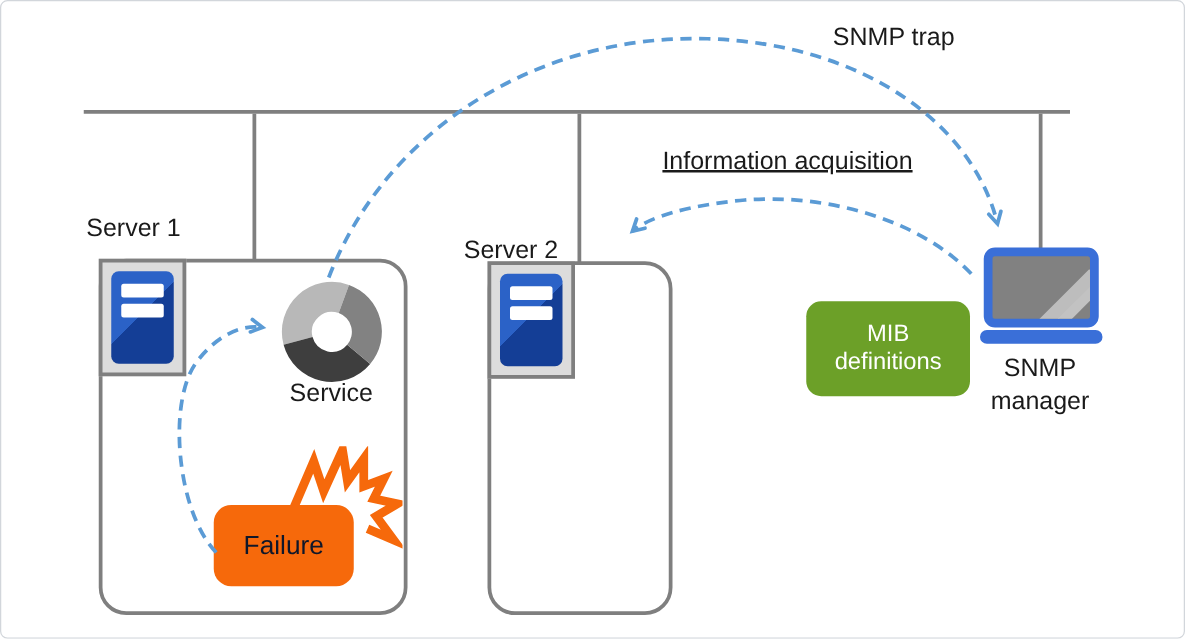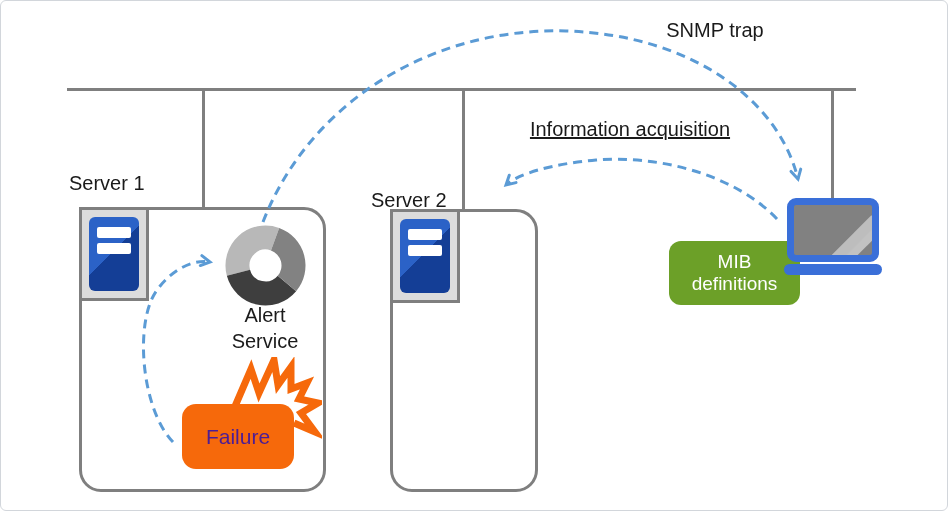--- a/index.html
+++ b/index.html
@@ -28,23 +28,23 @@
   .srv1{left:78px;top:206px;}
   .srv2{left:389px;top:208px;}
   .srv-body{position:absolute;left:7px;top:7px;width:50px;height:74px;border-radius:6px;
     background:linear-gradient(135deg,#2b62c7 0 47%,#143e96 47%);}
   .srv-bar{position:absolute;left:8px;width:34px;height:11px;background:#fff;border-radius:2px;}
   .srv-bar.b1{top:10px;} .srv-bar.b2{top:26px;}
   
   .alert-label{left:203px;top:301px;width:122px;text-align:center;font-size:20px;line-height:26px;}
   
   .failure{left:170px;top:403px;width:112px;height:65px;border-radius:14px;background:#f6690b;
-    display:flex;align-items:center;justify-content:center;color:#4c1d95;font-size:21px;margin-left:11px;}
+    display:flex;align-items:center;justify-content:center;color:#0f172a;font-size:21px;}
   
-  .mib{left:668px;top:240px;width:131px;height:64px;border-radius:12px;background:#6ca028;
+  .mib{left:644px;top:240px;width:131px;height:76px;border-radius:12px;background:#6ca028;
     display:flex;flex-direction:column;align-items:center;justify-content:center;
     color:#fff;font-size:19px;line-height:22px;text-align:center;}
   
   .lap-lid{left:786px;top:197px;width:92px;height:64px;box-sizing:border-box;
     border:7px solid #3a6fd8;border-radius:9px;background:#818181;overflow:hidden;}
   .lap-stripe{position:absolute;background:#c2c2c2;transform:rotate(45deg);}
   .stripe1{right:1px;bottom:-20px;width:8px;height:70px;}
   .stripe2{right:16px;bottom:-24px;width:11px;height:70px;background:#bdbdbd;}
   .lap-base{left:783px;top:263px;width:98px;height:11px;border-radius:6px;background:#3a6fd8;}
   .mgr-label{left:771px;top:281px;width:120px;text-align:center;font-size:20px;line-height:26px;}
@@ -81,41 +81,44 @@
       <div class="srv-bar b2"></div>
     </div>
   </div>
 
   <svg class="abs" style="left:224px;top:224px;" width="81" height="81" viewBox="0 0 81 81">
     <path d="M 54.2 2.9 A 40 40 0 0 0 1.86 50.85 L 25.05 44.64 A 16 16 0 0 1 45.97 25.46 Z" fill="#b8b8b8"></path>
     <path d="M 1.86 50.85 A 40 40 0 0 0 71.14 66.21 L 52.76 50.78 A 16 16 0 0 1 25.05 44.64 Z" fill="#3e3e3e"></path>
     <path d="M 71.14 66.21 A 40 40 0 0 0 54.2 2.9 L 45.97 25.46 A 16 16 0 0 1 52.76 50.78 Z" fill="#828282"></path>
   </svg>
   <div class="abs alert-label">
-    <div>Alert</div>
     <div>Service</div>
   </div>
 
   <svg class="abs" style="left:229px;top:356px;" width="92" height="84" viewBox="0 0 92 84">
     <path d="M 3 54 L 21 12 L 29 36 L 44 3 L 48 28 L 61 10 L 61 32 L 77 26 L 69 42 L 88 46 L 71 56 L 85 75 L 64 66" fill="none" stroke="#f6690b" stroke-width="7" stroke-linejoin="miter" stroke-linecap="butt"></path>
   </svg>
   <div class="abs failure">
     <span>Failure</span>
   </div>
 
   <div class="abs mib">
     <div>MIB</div>
     <div>definitions</div>
   </div>
 
   <div class="abs lap-lid">
     <div class="lap-stripe stripe2"></div>
     <div class="lap-stripe stripe1"></div>
   </div>
   <div class="abs lap-base"></div>
+  <div class="abs mgr-label">
+    <div>SNMP</div>
+    <div>manager</div>
+  </div>
 
   <div class="abs trap-label">SNMP trap</div>
   <div class="abs info-label">
     <div>Information acquisition</div>
   </div>
 
   <svg class="abs overlay" width="948" height="511" viewBox="0 0 948 511">
     <defs>
       <marker id="vhead" markerUnits="userSpaceOnUse" markerWidth="18" markerHeight="18" refX="12" refY="8" orient="auto">
         <path d="M3,3 L12,8 L3,13" fill="none" stroke="#5b9bd5" stroke-width="3" stroke-linecap="round"></path>

